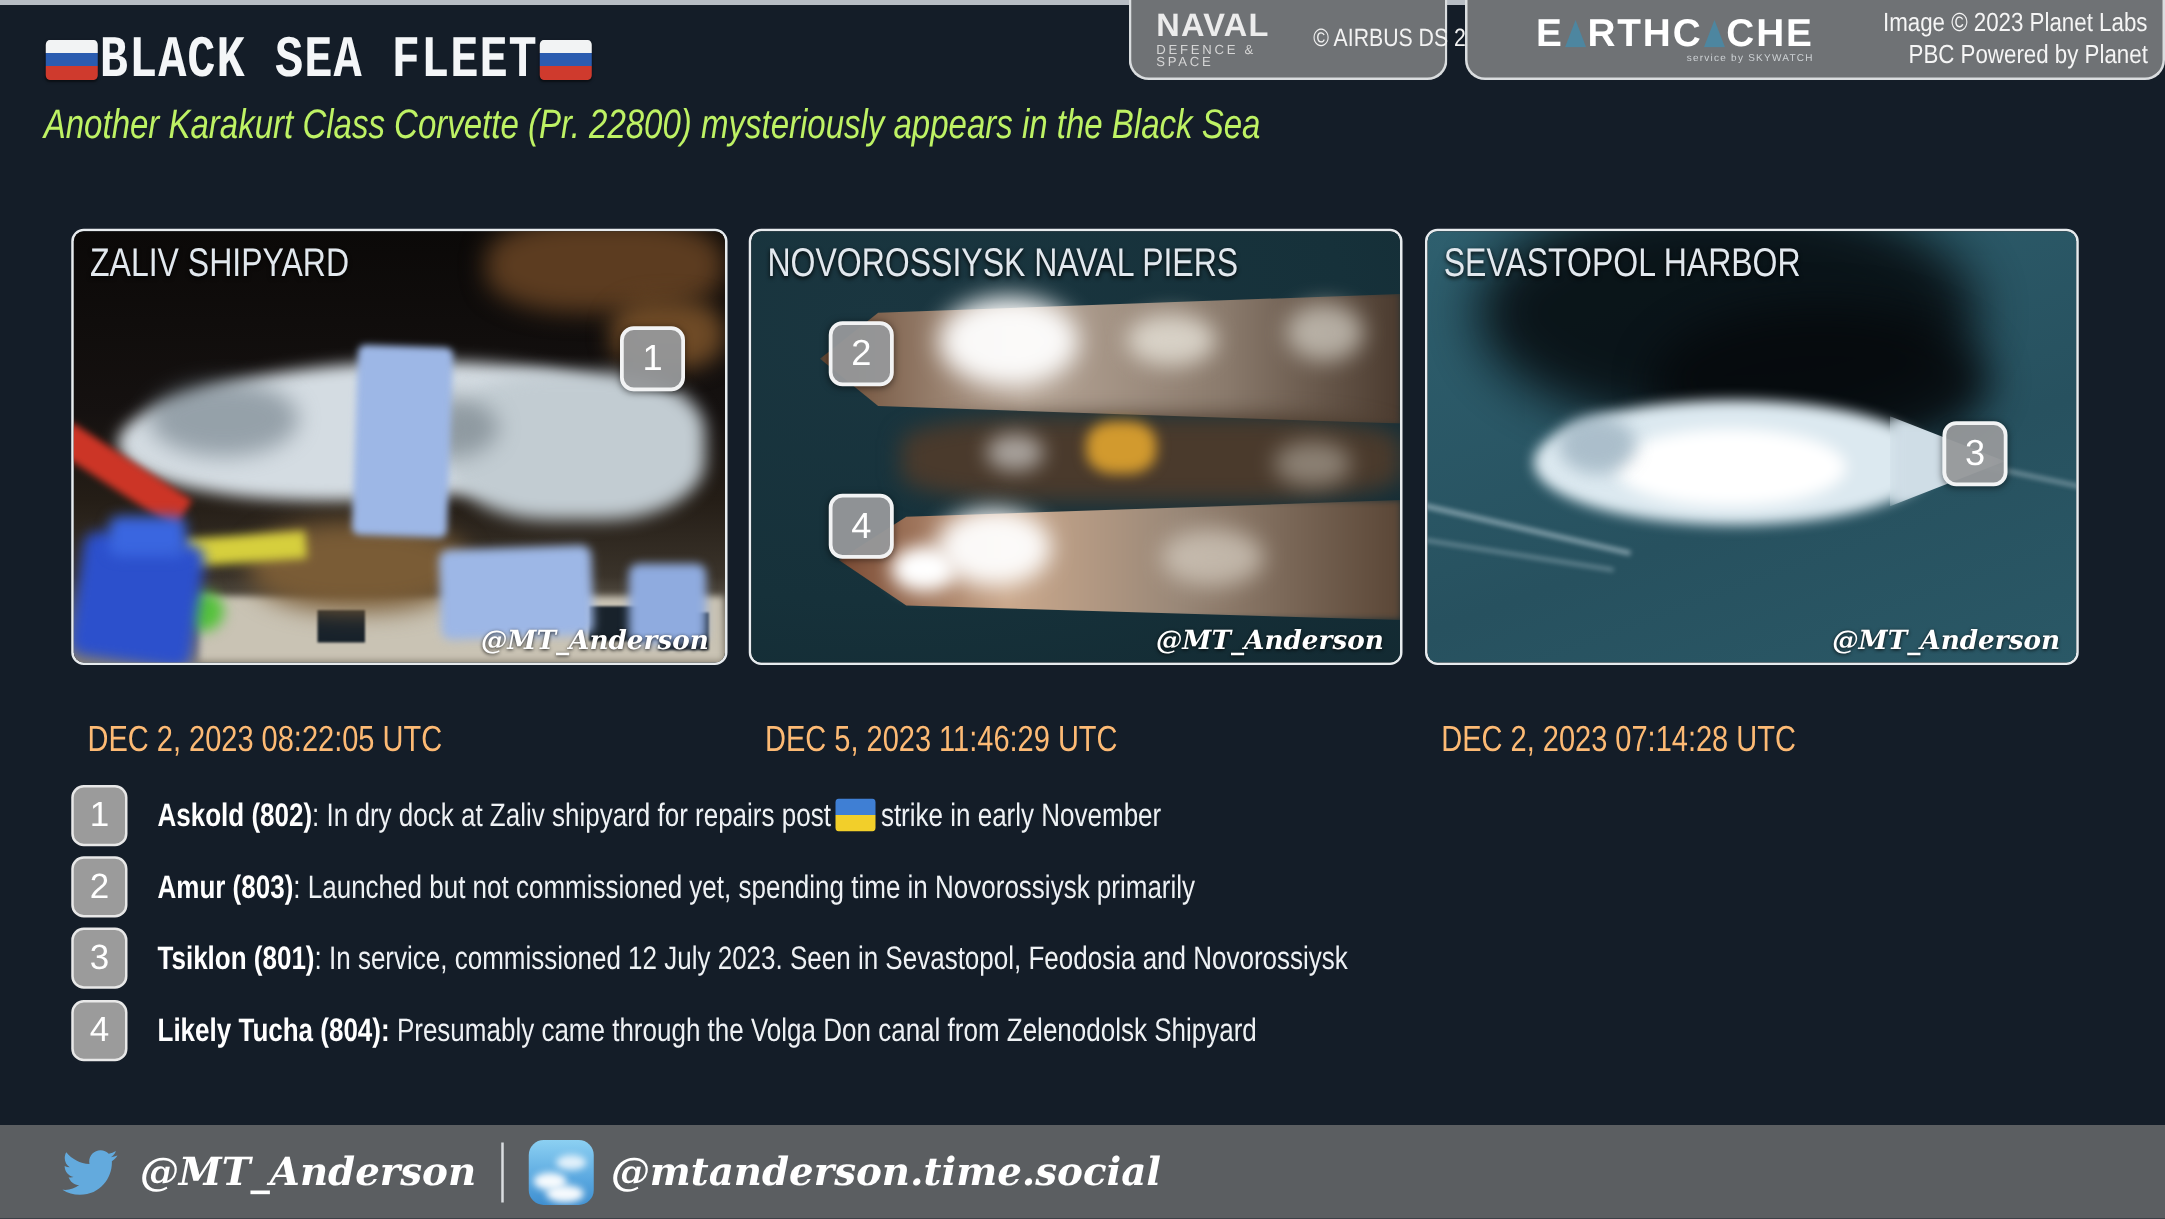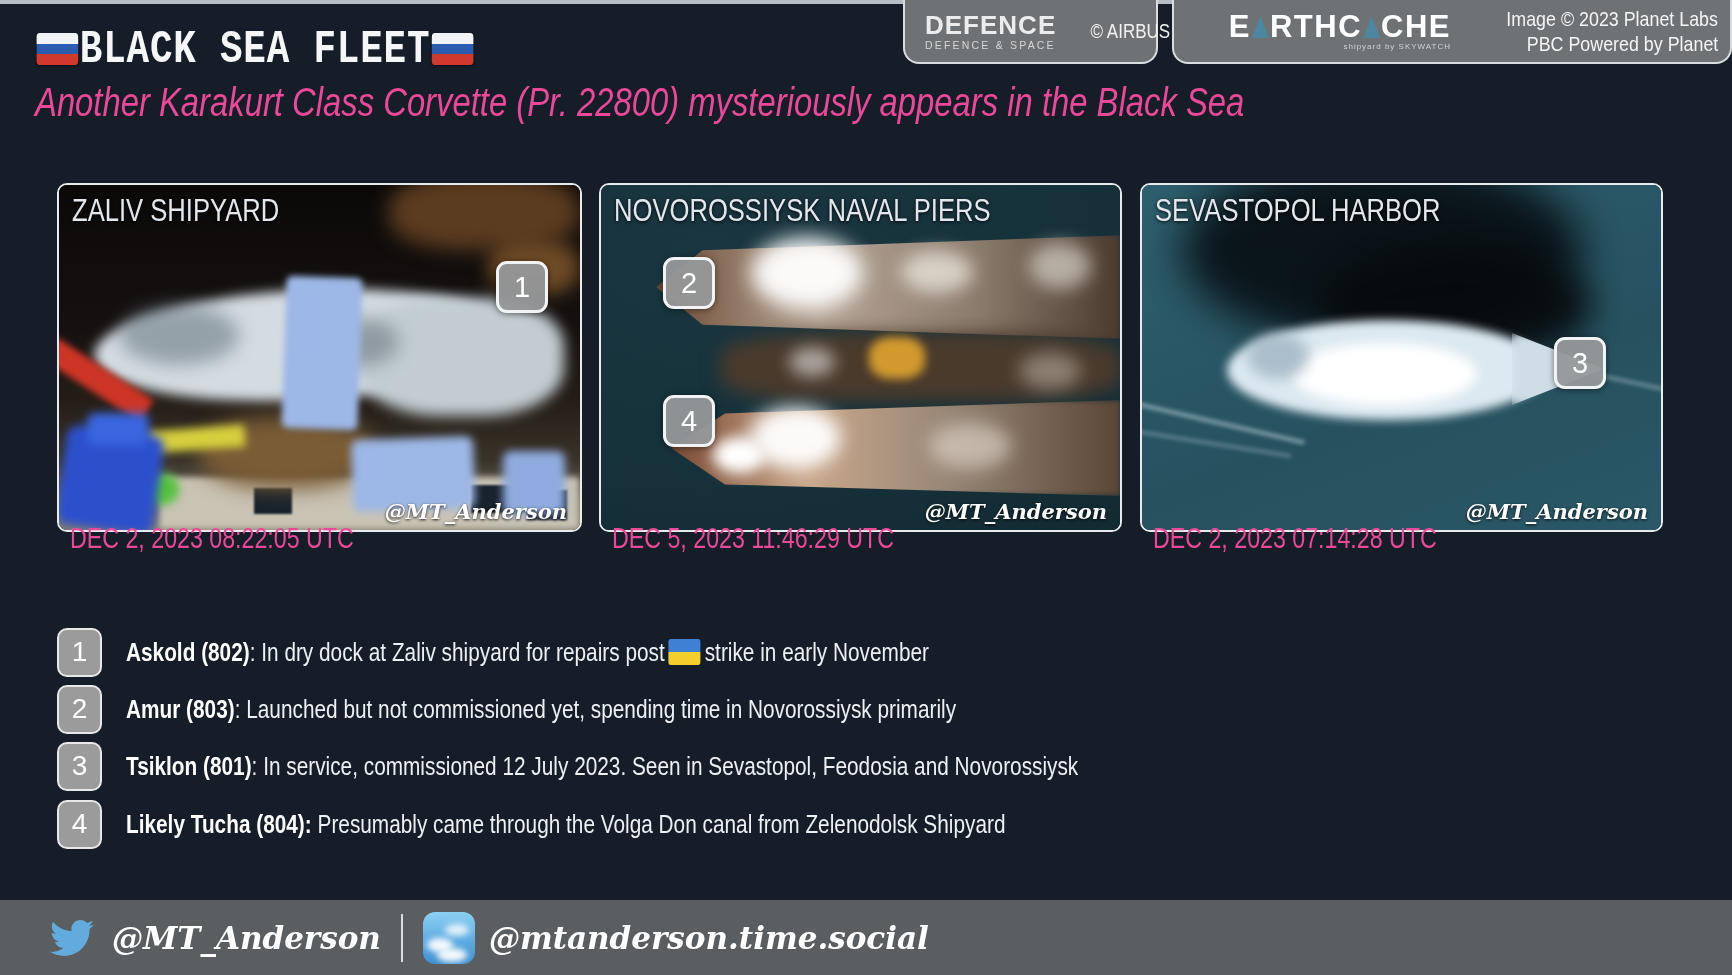--- a/index.html
+++ b/index.html
@@ -12,21 +12,21 @@
   .cx{display:inline-block;transform:scaleX(.8);transform-origin:0 50%;white-space:nowrap;}
   .cxr{display:inline-block;transform:scaleX(.85);transform-origin:100% 50%;white-space:nowrap;}
 
   .topstrip{position:absolute;top:0;left:0;width:1732px;height:4px;background:#b7bdc4;}
 
   
   .title{position:absolute;left:35px;top:26px;font-size:47px;font-weight:700;color:#f4f6f8;letter-spacing:1px;line-height:1;font-family:Liberation Mono, monospace;}
   .flag-ru{display:inline-block;width:52px;height:32px;border-radius:4px;margin:0 2px;vertical-align:-3px;
     background:linear-gradient(180deg,#f2f3f4 0 33%,#2b5cb0 33% 66%,#cf3a2d 66% 100%);
     box-shadow:0 1px 2px rgba(0,0,0,.5);}
-  .subtitle{position:absolute;left:35px;top:82px;font-size:41px;font-style:italic;font-weight:500;color:#ec4899;line-height:1;}
+  .subtitle{position:absolute;left:35px;top:82px;font-size:33px;font-style:italic;font-weight:500;color:#bef264;line-height:1;}
 
   
   .credit-box{position:absolute;top:0;height:64px;background:#6f7275;border:2px solid #dadddf;border-top:none;
     border-radius:0 0 16px 16px;box-sizing:border-box;display:flex;align-items:center;}
   .box-airbus{left:903px;width:255px;padding:0 12px;gap:8px;}
   .airbus-stack{line-height:1;}
   .airbus-brand{font-size:26px;font-weight:700;color:#ececec;letter-spacing:1px;}
   .airbus-div{font-size:10.5px;color:#d6d6d6;letter-spacing:2.2px;margin-top:2px;}
   .airbus-copy{margin-left:auto;font-size:20px;color:#f2f2f2;}
   .box-earthcache{left:1172px;width:560px;padding:0 12px;justify-content:flex-end;gap:18px;}
@@ -44,21 +44,21 @@
   .p3{left:1140px;width:523px;}
   .sat{position:absolute;inset:0;}
   .b{position:absolute;}
   .panel-title{position:absolute;left:13px;top:6px;font-size:32px;color:#e2e8ee;text-shadow:0 1px 4px rgba(0,0,0,.9);z-index:5;line-height:1.2;}
   .wm{position:absolute;right:13px;bottom:6px;font-family:"DejaVu Serif",serif;font-style:italic;font-weight:700;
     font-size:21px;color:#fff;text-shadow:0 1px 3px rgba(0,0,0,.85);z-index:5;}
   .marker{position:absolute;width:46px;height:46px;background:rgba(150,152,154,.95);border:3px solid #f2f3f4;
     border-radius:11px;color:#fff;display:flex;align-items:center;justify-content:center;font-size:29px;z-index:6;
     box-shadow:0 1px 6px rgba(0,0,0,.5);box-sizing:content-box;}
 
-  .ts{position:absolute;top:524px;font-size:29px;color:#ec4899;line-height:1;}
+  .ts{position:absolute;top:578px;font-size:29px;color:#fdba74;line-height:1;}
   .ts1{left:70px;} .ts2{left:612px;} .ts3{left:1153px;text-align:center;}
 
   
   .lrow{position:absolute;left:57px;display:flex;align-items:center;height:50px;}
   .lr1{top:627px;} .lr2{top:684px;} .lr3{top:741px;} .lr4{top:799px;}
   .lbadge{width:45px;height:49px;background:#9b9b9b;border:2.5px solid #e8e8e8;border-radius:10px;
     display:flex;align-items:center;justify-content:center;color:#fff;font-size:28px;box-sizing:border-box;
     margin-right:24px;flex:none;}
   .ltext{font-size:26px;color:#eef1f4;line-height:1;}
   .ltext b{font-weight:700;color:#ffffff;}
@@ -81,30 +81,30 @@
 
 <div class="title"><span class="cx"><span class="flag-ru"></span><span>BLACK SEA FLEET</span><span class="flag-ru"></span></span></div>
 <div class="subtitle"><span class="cx">Another Karakurt Class Corvette (Pr. 22800) mysteriously appears in the Black Sea</span></div>
 
 <div class="credit-box box-airbus">
   <svg class="swirl" width="38" height="38" viewBox="0 0 36 36">
     <circle cx="18" cy="18" r="16.5" fill="#4a4d50" stroke="#e8e8e8" stroke-width="1.8"></circle>
     <path d="M18 6 a12 12 0 1 1 -12 12 a9 9 0 1 0 9 -9 a6 6 0 1 1 -6 6 a3.5 3.5 0 1 0 3.5 -3.5" fill="none" stroke="#dcdcdc" stroke-width="2.1"></path>
   </svg>
   <div class="airbus-stack">
-    <div class="airbus-brand">DEFENCE</div>
+    <div class="airbus-brand">NAVAL</div>
     <div class="airbus-div">DEFENCE &amp; SPACE</div>
   </div>
   <div class="airbus-copy"><span class="cxr">© AIRBUS DS 2023</span></div>
 </div>
 
 <div class="credit-box box-earthcache">
   <div class="ec-wrap">
     <div class="ec-logo"><span>E</span><span class="ec-tri"></span><span>RTHC</span><span class="ec-tri"></span><span>CHE</span></div>
-    <div class="ec-sub">shipyard by SKYWATCH</div>
+    <div class="ec-sub">service by SKYWATCH</div>
   </div>
   <div class="planet-credit">
     <div><span class="cxr">Image © 2023 Planet Labs</span></div>
     <div><span class="cxr">PBC Powered by Planet</span></div>
   </div>
 </div>
 
 <div class="panel p1">
   <div class="sat">
     <div class="b" style="inset:0;background:linear-gradient(180deg,#0b0908 0%,#151110 42%,#241d16 62%,#3a332a 80%,#6b655a 90%,#877f70 100%);"></div>

